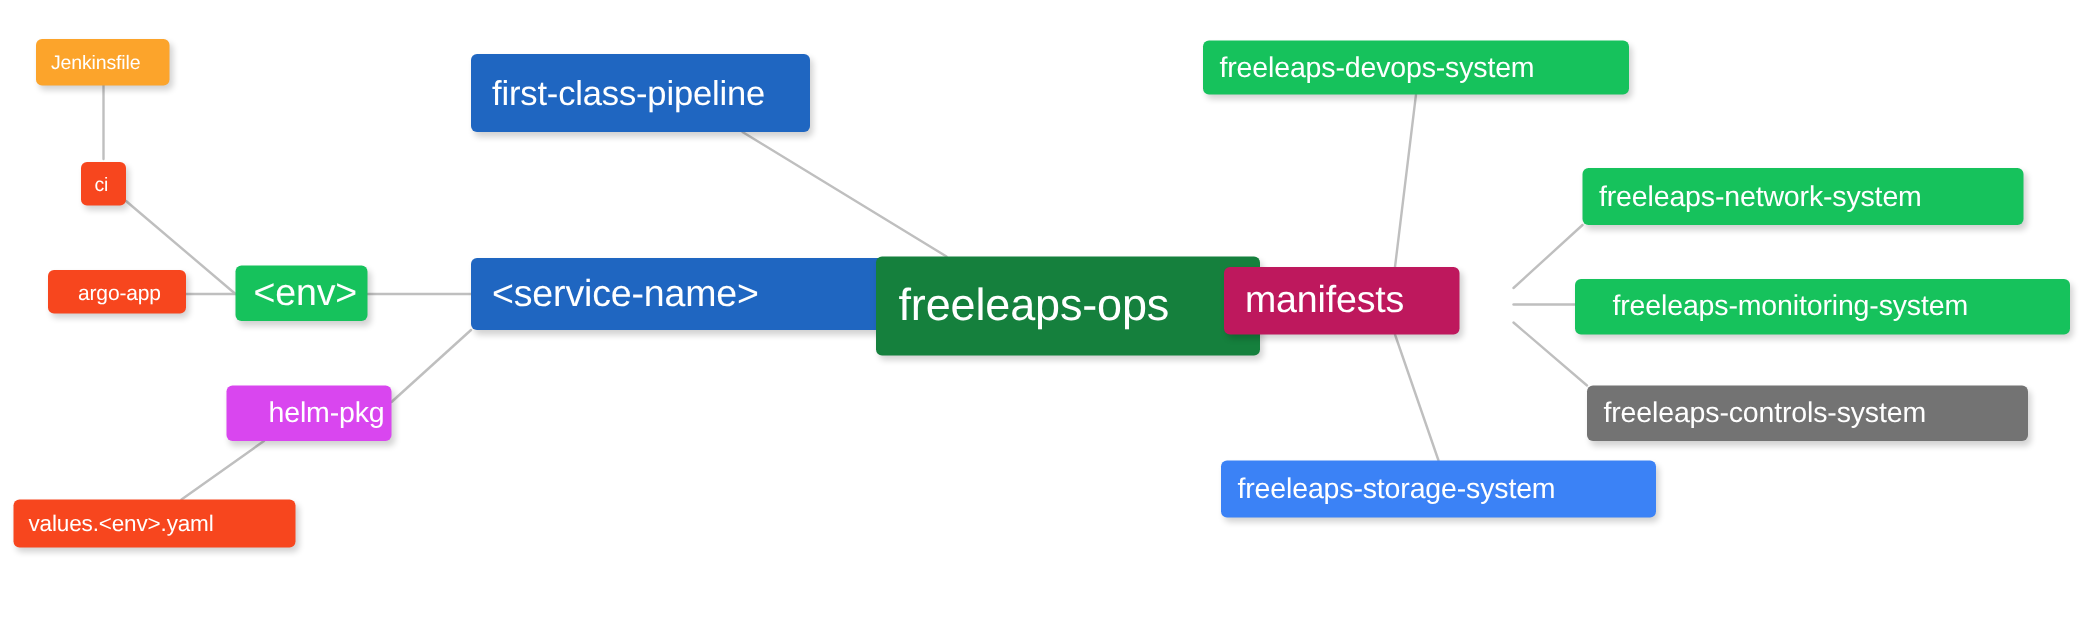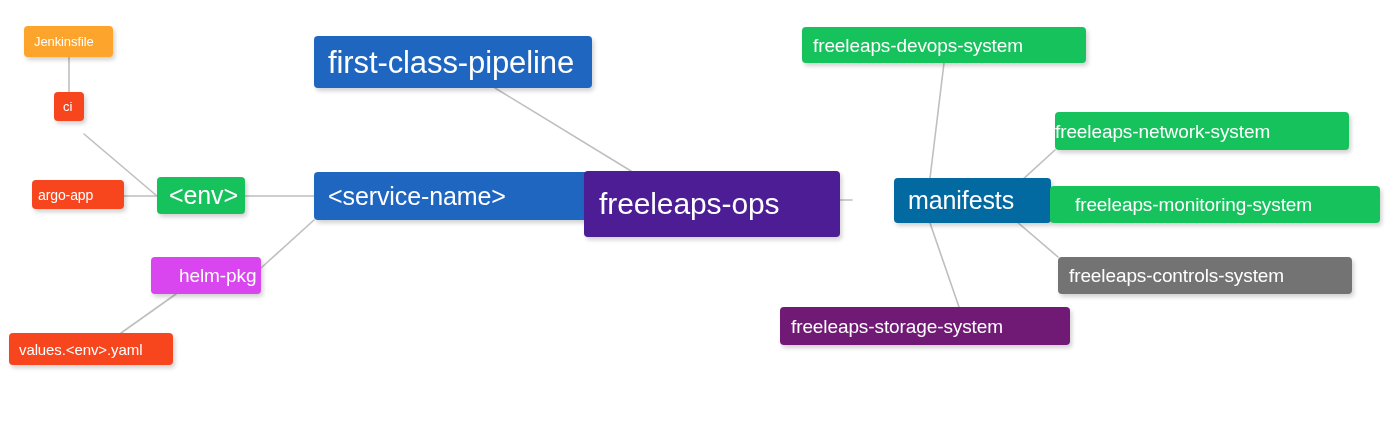--- a/index.html
+++ b/index.html
@@ -61,56 +61,56 @@
       <path d="M 930 178 L 944 63" fill="none" stroke="#bfbfbf" stroke-width="1.6" stroke-linecap="round"></path>
       <path d="M 1009 192 L 1055 150" fill="none" stroke="#bfbfbf" stroke-width="1.6" stroke-linecap="round"></path>
       <path d="M 1009 203 L 1050 203" fill="none" stroke="#bfbfbf" stroke-width="1.6" stroke-linecap="round"></path>
       <path d="M 1009 215 L 1058 257" fill="none" stroke="#bfbfbf" stroke-width="1.6" stroke-linecap="round"></path>
       <path d="M 930 223 L 959 307" fill="none" stroke="#bfbfbf" stroke-width="1.6" stroke-linecap="round"></path>
     </svg>
   <div id="node-layer">
       <div class="node" style="left: 24px; top: 26px; width: 89px; height: 31px; background: rgb(252, 164, 43); font-size: 13px; padding-left: 10px; padding-right: 10px;">
         <span class="node-label">Jenkinsfile</span>
       </div>
-      <div class="node" style="left: 54px; top: 92px; width: 30px; height: 29px; background: rgb(247, 70, 30); font-size: 13px; padding-left: 9px; padding-right: 9px;">
+      <div class="node" style="left: 54px; top: 108px; width: 30px; height: 29px; background: rgb(247, 70, 30); font-size: 13px; padding-left: 9px; padding-right: 9px;">
         <span class="node-label">ci</span>
       </div>
-      <div class="node" style="left: 32px; top: 180px; width: 92px; height: 29px; background: rgb(247, 70, 30); font-size: 14px; padding-left: 6px; padding-right: 10px;">
+      <div class="node" style="left: 32px; top: 180px; width: 92px; height: 29px; background: rgb(247, 70, 30); font-size: 14px; padding-left: 20px; padding-right: 10px;">
         <span class="node-label">argo-app</span>
       </div>
       <div class="node" style="left: 157px; top: 177px; width: 88px; height: 37px; background: rgb(22, 194, 92); font-size: 25px; padding-left: 12px; padding-right: 12px;">
         <span class="node-label">&lt;env&gt;</span>
       </div>
       <div class="node" style="left: 151px; top: 257px; width: 110px; height: 37px; background: #d946ef; font-size: 19px; padding-left: 28px; padding-right: 12px;">
         <span class="node-label">helm-pkg</span>
       </div>
-      <div class="node" style="left: 9px; top: 333px; width: 164px; height: 32px; background: rgb(247, 70, 30); font-size: 15px; padding-left: 10px; padding-right: 10px;">
+      <div class="node" style="left: 9px; top: 333px; width: 188px; height: 32px; background: rgb(247, 70, 30); font-size: 15px; padding-left: 10px; padding-right: 10px;">
         <span class="node-label">values.&lt;env&gt;.yaml</span>
       </div>
-      <div class="node" style="left: 314px; top: 36px; width: 278px; height: 52px; background: rgb(31, 102, 193); font-size: 31px; padding-left: 14px; padding-right: 14px; justify-content: flex-end;">
+      <div class="node" style="left: 314px; top: 36px; width: 226px; height: 52px; background: rgb(31, 102, 193); font-size: 23px; padding-left: 14px; padding-right: 14px; justify-content: flex-end;">
         <span class="node-label">first-class-pipeline</span>
       </div>
       <div class="node" style="left: 314px; top: 172px; width: 299px; height: 48px; background: rgb(31, 102, 193); font-size: 25px; padding-left: 14px; padding-right: 14px; align-items: center;">
         <span class="node-label">&lt;service-name&gt;</span>
       </div>
-      <div class="node" style="left: 584px; top: 171px; width: 256px; height: 66px; background: #4c1d95; font-size: 30px; padding-left: 15px; padding-right: 15px;">
+      <div class="node" style="left: 584px; top: 171px; width: 256px; height: 66px; background: #15803d; font-size: 30px; padding-left: 15px; padding-right: 15px;">
         <span class="node-label">freeleaps-ops</span>
       </div>
-      <div class="node" style="left: 894px; top: 178px; width: 157px; height: 45px; background: #0369a1; font-size: 25px; padding-left: 14px; padding-right: 14px;">
+      <div class="node" style="left: 816px; top: 178px; width: 157px; height: 45px; background: #be185d; font-size: 25px; padding-left: 14px; padding-right: 14px;">
         <span class="node-label">manifests</span>
       </div>
       <div class="node" style="left: 802px; top: 27px; width: 284px; height: 36px; background: rgb(22, 194, 92); font-size: 19px; padding-left: 11px; padding-right: 11px;">
         <span class="node-label">freeleaps-devops-system</span>
       </div>
-      <div class="node" style="left: 1055px; top: 112px; width: 294px; height: 38px; background: rgb(22, 194, 92); font-size: 19px; padding-right: 11px;">
+      <div class="node" style="left: 1055px; top: 112px; width: 294px; height: 38px; background: rgb(22, 194, 92); font-size: 19px; padding-left: 11px; padding-right: 11px;">
         <span class="node-label">freeleaps-network-system</span>
       </div>
       <div class="node" style="left: 1050px; top: 186px; width: 330px; height: 37px; background: rgb(22, 194, 92); font-size: 19px; padding-left: 25px; padding-right: 11px;">
         <span class="node-label">freeleaps-monitoring-system</span>
       </div>
       <div class="node" style="left: 1058px; top: 257px; width: 294px; height: 37px; background: #737373; font-size: 19px; padding-left: 11px; padding-right: 11px;">
         <span class="node-label">freeleaps-controls-system</span>
       </div>
-      <div class="node" style="left: 780px; top: 307px; width: 290px; height: 38px; background: #701a75; font-size: 19px; padding-left: 11px; padding-right: 11px;">
+      <div class="node" style="left: 814px; top: 307px; width: 290px; height: 38px; background: #3b82f6; font-size: 19px; padding-left: 11px; padding-right: 11px;">
         <span class="node-label">freeleaps-storage-system</span>
       </div>
     </div>
 </div>
 
 </body></html>

